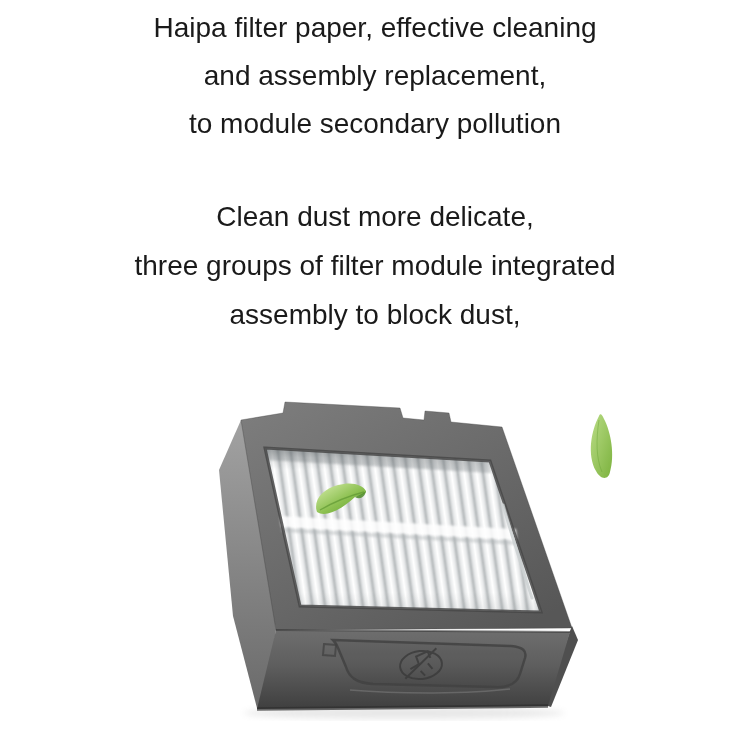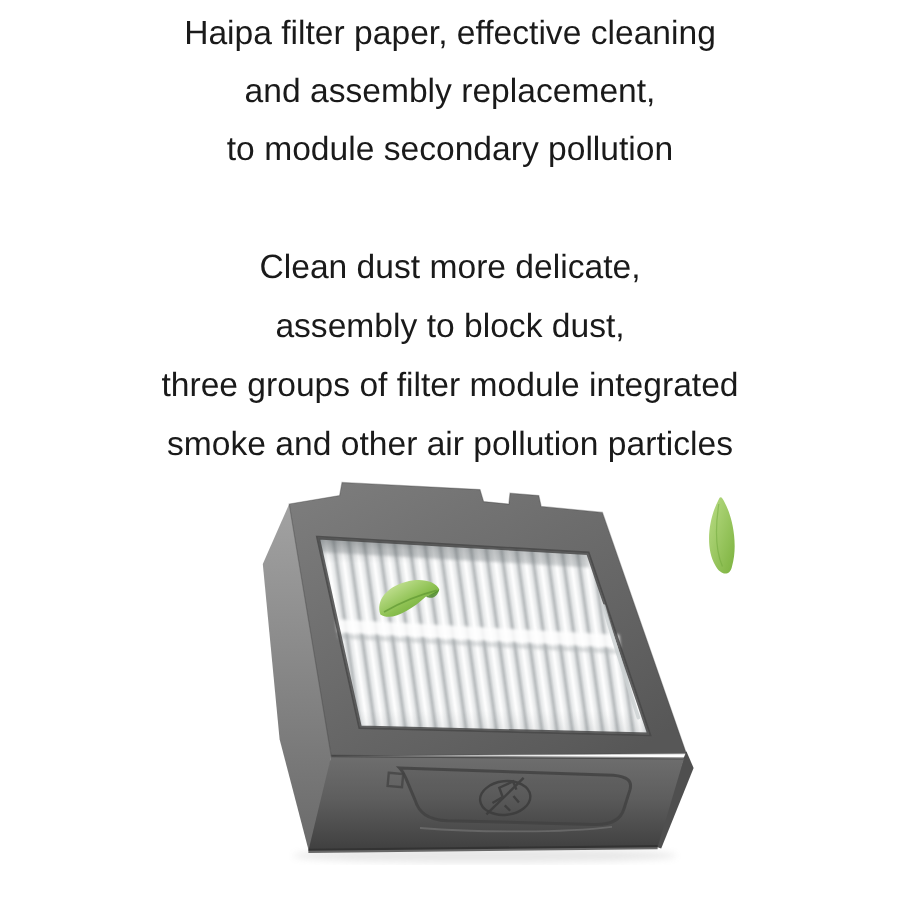--- a/index.html
+++ b/index.html
@@ -7,40 +7,39 @@
     position:relative;width:696px;height:750px;overflow:hidden;
     background:#ffffff;color:#1a1a1a;
     font-family:"Liberation Sans",sans-serif;
   }
   .text-block{
     position:absolute;left:0;width:750px;text-align:center;
     font-size:28px;font-weight:400;letter-spacing:0;
   }
   .text-block .line{white-space:nowrap;}
   .intro{top:4px;line-height:48px;}
-  .description{top:198px;line-height:49px;}
+  .description{top:192px;line-height:49px;}
   .product{position:absolute;left:0;top:0;width:750px;height:750px;margin:0;}
   .product svg{display:block;width:750px;height:750px;}
 </style>
 </head>
 <body>
 
 <div class="page">
 
   <section class="text-block intro">
     <div class="line">Haipa filter paper, effective cleaning</div>
     <div class="line">and assembly replacement,</div>
     <div class="line">to module secondary pollution</div>
   </section>
 
   <section class="text-block description">
     <div class="line">Clean dust more delicate,</div>
+    <div class="line">three groups of filter module integrated</div>
     <div class="line">assembly to block dust,</div>
-    <div class="line">three groups of filter module integrated</div>
-    <div class="line">smoke and other air pollution particles</div>
   </section>
 
   <figure class="product" aria-label="Grey HEPA filter module with white pleated filter paper and two green leaves">
     <svg viewBox="0 0 750 750" xmlns="http://www.w3.org/2000/svg">
       <defs>
         <linearGradient id="gradTop" x1="0" y1="0" x2="0.85" y2="1">
           <stop offset="0" stop-color="#7e7e7e"></stop>
           <stop offset="1" stop-color="#575757"></stop>
         </linearGradient>
         <linearGradient id="gradFront" x1="0" y1="0" x2="0" y2="1">

